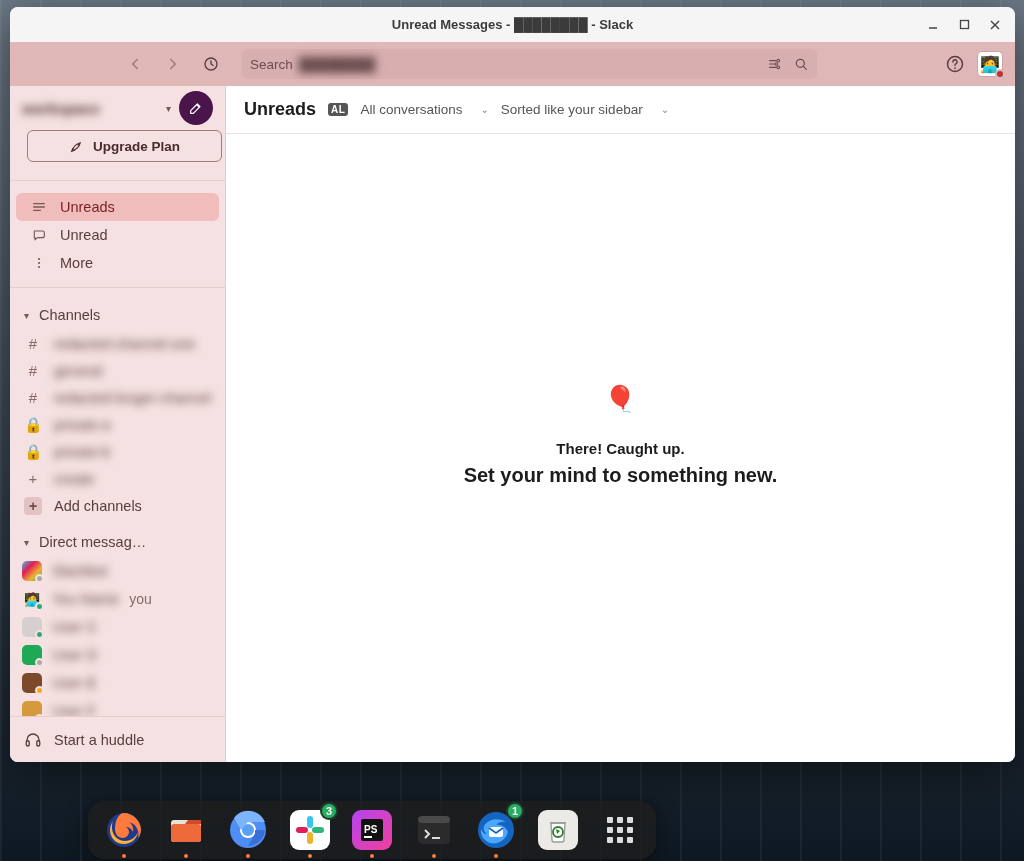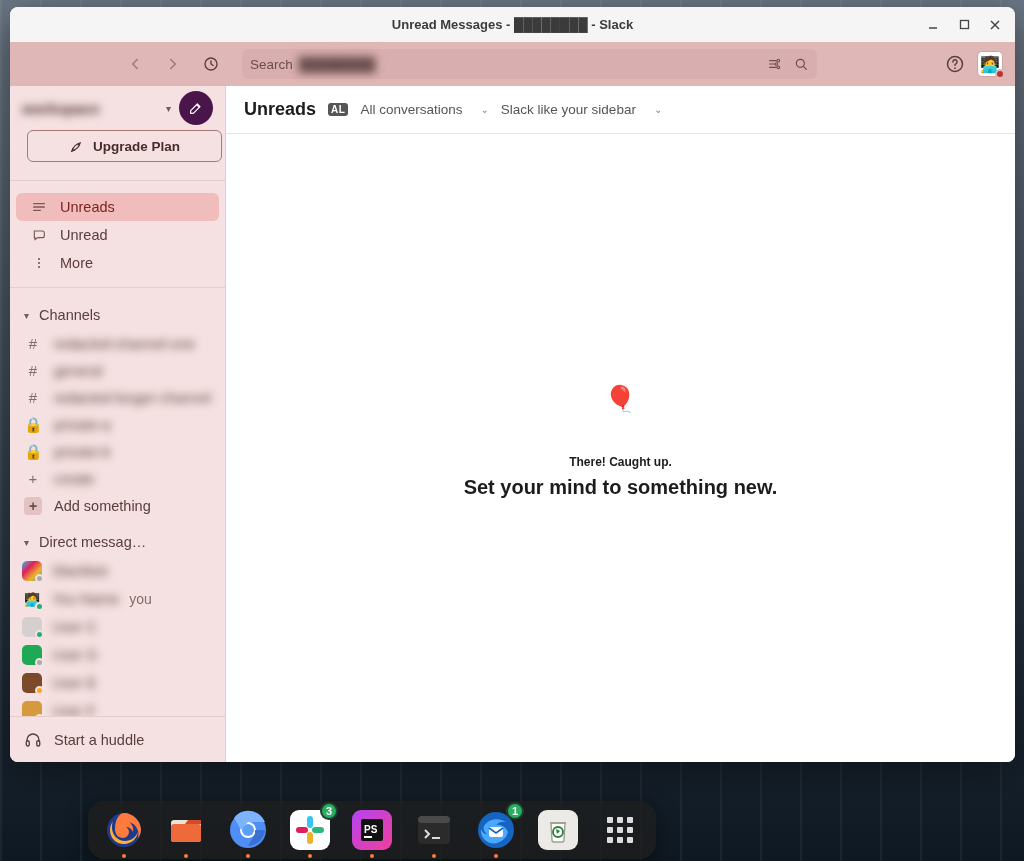--- a/index.html
+++ b/index.html
@@ -85,21 +85,21 @@
   .main-hdr{
     height:48px; border-bottom:1px solid #eee0e0; display:flex; align-items:center; padding:0 18px; gap:12px;
   }
   .main-hdr h1{ font-size:18px; font-weight:800; color:#1d1c1d;}
   .kbd{ background:#565656; color:#fff; font-size:10px; font-weight:700; padding:1px 3px; border-radius:3px; letter-spacing:.5px;}
   .filter{ font-size:13.5px; color:#555; display:flex; align-items:center; gap:18px;}
   .filter .chev{ font-size:10px; color:#888;}
 
   .empty{ flex:1; display:flex; flex-direction:column; align-items:center; justify-content:flex-start; padding-top:250px;}
   .balloon{ font-size:26px; margin-bottom:22px;}
-  .empty h2{ font-size:12px; font-weight:800; color:#1d1c1d; line-height:1.55;margin-top:16px;}
+  .empty h2{ font-size:15px; font-weight:800; color:#1d1c1d; line-height:1.55;}
   .empty h3{ font-size:20px; font-weight:800; color:#1d1c1d; line-height:1.55;}
 
   
   .dock{
     position:absolute; left:88px; bottom:2px; height:58px; padding:0 14px;
     background: rgba(30,30,30,.78); border-radius:16px; display:flex; align-items:center; gap:18px;
     box-shadow: 0 4px 20px rgba(0,0,0,.5);
   }
   .dock .app{ width:44px; height:44px; border-radius:10px; position:relative; display:flex; align-items:center; justify-content:center;}
   .dock .app .ind{ position:absolute; bottom:-6px; left:50%; transform:translateX(-50%); width:4px; height:4px; border-radius:50%; background:#ff7a3d;}
@@ -275,21 +275,21 @@
               <span class="glyph">🔒</span>
               <span class="label">private-b</span>
             </div>
             <div class="ch">
               <span class="glyph">+</span>
               <span class="label">create</span>
             </div>
           </div>
         <div class="ch">
           <span class="add-sq">+</span>
-          <span>Add something</span>
+          <span>Add channels</span>
         </div>
 
         <div class="sb-section-hdr" style="margin-top:8px">
           <span class="caret">▾</span>
           <span>Direct messag…</span>
         </div>
         <div id="dms-mount">
             <div class="dm">
               <div class="av" style="background: linear-gradient(135deg, rgb(54, 197, 240), rgb(224, 30, 90), rgb(236, 178, 46), rgb(46, 182, 125));">
                 <span class="dot" style="background: rgb(170, 170, 170);"></span>
@@ -343,21 +343,21 @@
 
     <div class="main">
       <div class="main-hdr">
         <h1>Unreads</h1>
         <span class="kbd">AL</span>
         <div class="filter">
           <span>All conversations</span>
           <span class="chev">⌄</span>
         </div>
         <div class="filter">
-          <span>Slack like your sidebar</span>
+          <span>Sorted like your sidebar</span>
           <span class="chev">⌄</span>
         </div>
       </div>
       <div class="empty">
         <div class="balloon">🎈</div>
         <h2>There! Caught up.</h2>
         <h3>Set your mind to something new.</h3>
       </div>
     </div>
 

